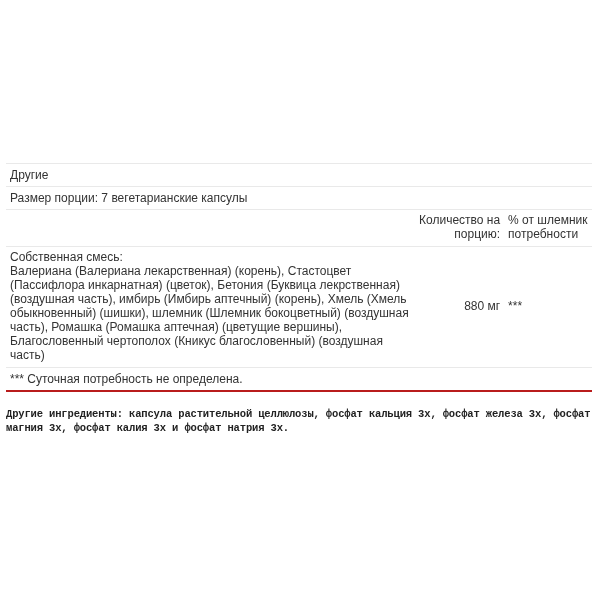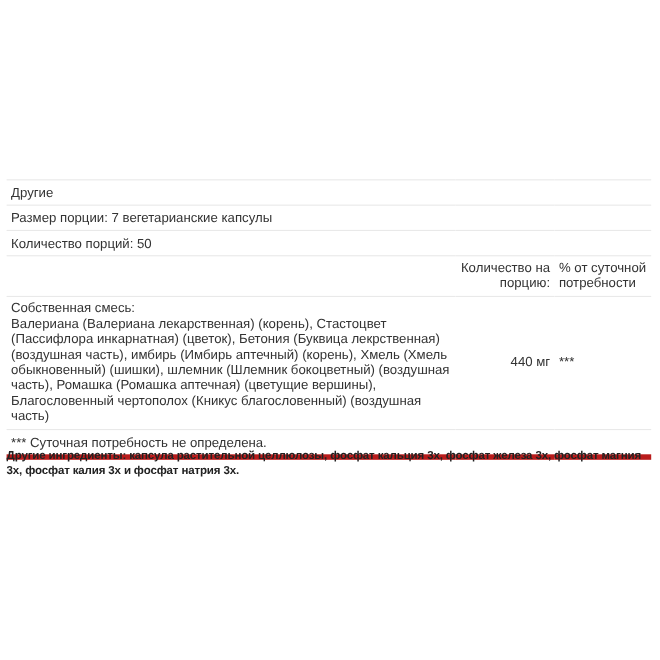--- a/index.html
+++ b/index.html
@@ -7,60 +7,58 @@
       width: 600px; height: 600px; position: relative; overflow: hidden;
       font-family: "Liberation Sans", sans-serif; color: #333333;
     }
     .facts {
       position: absolute; left: 6px; top: 163px; width: 586px;
       border-collapse: collapse; font-size: 12px; line-height: 14px;
     }
     .facts td {
       border-top: 1px solid #e9e9e9; padding: 4px 4px 4px 4px; vertical-align: top;
     }
-    .facts tr.last td { border-bottom: 5px solid #b91c1c; }
+    .facts tr.last td { border-bottom: 2px solid #b91c1c; }
     .facts td.single { height: 14px; }
     .facts tr.header td { height: 29px; padding-top: 3px; }
     .facts tr.header td.spacer { border-top: 1px solid #e9e9e9; }
     .facts tr.blend td { padding-top: 3px; padding-bottom: 5px; margin-left: 20px; }
     .facts td.mid { vertical-align: middle; }
     .col1 { width: 404px; }
     .col2 { width: 82px; text-align: right; }
     .col3 { width: 80px; }
     .other {
       position: absolute; left: 6px; top: 407px; width: 590px;
       font-size: 10.5px; line-height: 14px; font-weight: bold; color: #222222;
       letter-spacing: -0.15px;
+      font-family: Liberation Mono, monospace;
     }
   </style>
 </head>
 <body>
 
 <table class="facts">
   <tbody>
       <tr>
     <td colspan="3" class="single">Другие</td>
   </tr>
   <tr>
     <td colspan="3" class="single">Размер порции: 7 вегетарианские капсулы</td>
   </tr>
-  <tr>
-    <td colspan="3" class="single">Количество порций: 50</td>
-  </tr>
   <tr class="header">
     <td class="col1 spacer"></td>
     <td class="col2">Количество на порцию:</td>
-    <td class="col3">% от суточной потребности</td>
+    <td class="col3">% от шлемник потребности</td>
   </tr>
   <tr class="blend">
     <td class="col1">
       <div>Собственная смесь:</div>
       <div>Валериана (Валериана лекарственная) (корень), Стастоцвет (Пассифлора инкарнатная) (цветок), Бетония (Буквица лекрственная) (воздушная часть), имбирь (Имбирь аптечный) (корень), Хмель (Хмель обыкновенный) (шишки), шлемник (Шлемник бокоцветный) (воздушная часть), Ромашка (Ромашка аптечная) (цветущие вершины), Благословенный чертополох (Кникус благословенный) (воздушная часть)</div>
     </td>
-    <td class="col2 mid">440 мг</td>
+    <td class="col2 mid">880 мг</td>
     <td class="col3 mid">***</td>
   </tr>
   <tr class="last">
     <td colspan="3" class="single">*** Суточная потребность не определена.</td>
   </tr>
 </tbody>
   </table>
 
 <div class="other">Другие ингредиенты: капсула растительной целлюлозы, фосфат кальция 3x, фосфат железа 3x, фосфат магния 3x, фосфат калия 3x и фосфат натрия 3x.</div>
 

